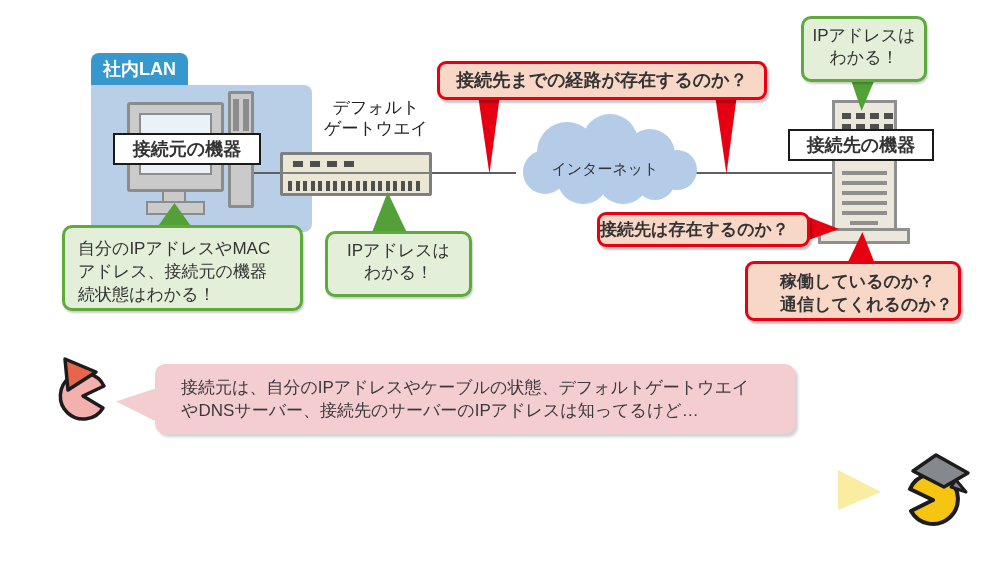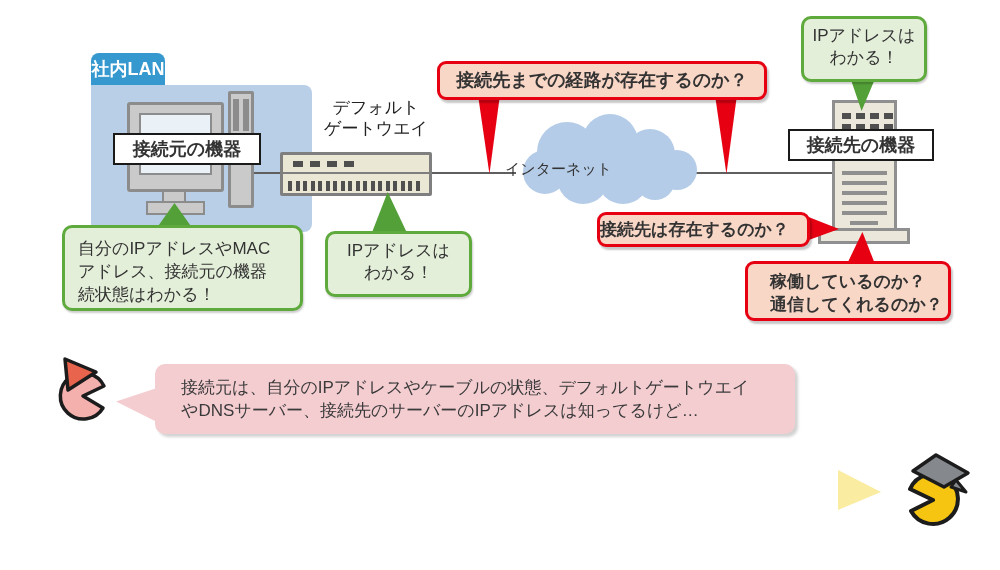--- a/index.html
+++ b/index.html
@@ -2,21 +2,21 @@
 <html><head>
 <meta charset="utf-8">
 <style>
   html,body{margin:0;padding:0;background:#fff;}
   .canvas{position:relative;width:1000px;height:570px;background:#fff;overflow:hidden;
           font-family:"Liberation Sans","DejaVu Sans",sans-serif;color:#333;}
   .abs{position:absolute;}
   .preline{white-space:pre-line;}
 
   
-  .lan-tab{left:91px;top:53px;width:74px;height:32px;background:#3598cf;color:#fff;
+  .lan-tab{left:91px;top:53px;width:97px;height:32px;background:#3598cf;color:#fff;
            font-size:18px;font-weight:bold;line-height:32px;text-align:center;
            border-radius:8px 8px 0 0;}
   .lan-box{left:91px;top:85px;width:221px;height:147px;background:#b9cfe8;border-radius:0 8px 8px 8px;}
 
   
   .hline{top:172px;height:2px;background:#5f5f5f;}
 
   
   .monitor{left:127px;top:102px;width:91px;height:84px;background:#cacaca;border:3px solid #8c8c8c;border-radius:3px;}
   .screen{left:139px;top:113px;width:69px;height:58px;background:#eaf1f7;border:2px solid #8c8c8c;}
@@ -40,21 +40,21 @@
 
   
   .device-label{background:#fff;border:2px solid #1a1a1a;font-size:18px;font-weight:bold;
                 text-align:center;line-height:28px;height:28px;}
   .lbl-src{left:113px;top:133px;width:144px;}
   .lbl-dst{left:788px;top:129px;width:142px;}
   .gw-title{left:318px;top:97px;width:116px;text-align:center;font-size:17px;line-height:21px;color:#222;font-family:Liberation Serif, serif;}
 
   
   .cloud-svg{left:505px;top:112px;}
-  .cloud-label{left:505px;top:160px;width:200px;text-align:left;font-size:15px;color:#333;}
+  .cloud-label{left:505px;top:160px;width:200px;text-align:center;font-size:15px;color:#333;}
 
   
   .ptr{position:absolute;}
   .ptr-red{background:#e60012;filter:drop-shadow(2px 2px 1px rgba(0,0,0,.25));}
   .ptr-green{background:#54a038;}
   .ptr-route-l{left:478px;top:98px;width:22px;height:76px;clip-path:polygon(2% 0,98% 0,52% 100%);}
   .ptr-route-r{left:715px;top:98px;width:22px;height:76px;clip-path:polygon(2% 0,98% 0,52% 100%);}
   .ptr-known1{left:156px;top:203px;width:37px;height:26px;clip-path:polygon(50% 0,100% 100%,0 100%);}
   .ptr-known2{left:371px;top:192px;width:37px;height:43px;clip-path:polygon(45% 0,100% 100%,0 100%);}
   .ptr-known3{left:849px;top:74px;width:28px;height:37px;clip-path:polygon(0 0,100% 0,45% 100%);}
@@ -67,21 +67,21 @@
   .bubble-known{background:#e3efd9;border:3px solid #5faa3c;border-radius:10px;
                 box-shadow:1px 2px 2px rgba(0,0,0,.2);font-size:17px;color:#333;}
   .known1{left:62px;top:225px;width:222px;height:71px;padding:9px 0 0 13px;line-height:23px;}
   .known2{left:325px;top:231px;width:141px;height:54px;padding-top:6px;text-align:center;line-height:22px;}
   .known3{left:801px;top:16px;width:120px;height:54px;padding-top:6px;text-align:center;line-height:22px;}
 
   .bubble-q{background:#f9d7c7;border:3px solid #e60012;border-radius:9px;color:#333;
             box-shadow:2px 3px 2px rgba(0,0,0,.22);font-weight:bold;}
   .q-route{left:437px;top:61px;width:324px;height:33px;font-size:18px;line-height:33px;text-align:center;}
   .q-exists{left:597px;top:212px;width:207px;height:29px;font-size:17px;line-height:29px;text-align:left;}
-  .q-alive{left:745px;top:261px;width:178px;height:48px;font-size:17px;line-height:23px;padding:6px 0 0 22px;}
+  .q-alive{left:745px;top:261px;width:178px;height:48px;font-size:17px;line-height:23px;padding:6px 0 0 32px;}
 
   .bubble-pink{left:155px;top:364px;width:605px;height:58px;background:#f4cdd1;border-radius:10px;
                box-shadow:3px 3px 3px rgba(0,0,0,.18);font-size:17px;line-height:23px;padding:12px 9px 0 26px;color:#3a3a3a;}
   .bubble-yellow{left:147px;top:452px;width:666px;height:81px;background:#faeca1;border-radius:10px;
                box-shadow:3px 3px 3px rgba(0,0,0,.18);font-size:17px;line-height:24px;padding:12px 0 0 28px;color:#3a3a3a;}
 
   .mascot{position:absolute;}
 </style>
 </head>
 <body>

